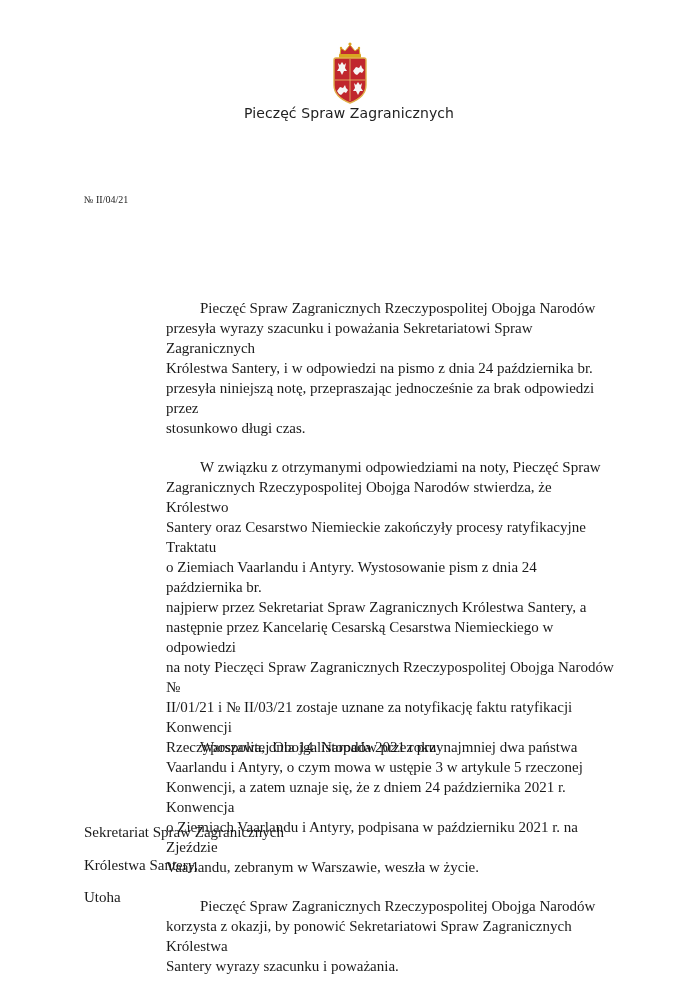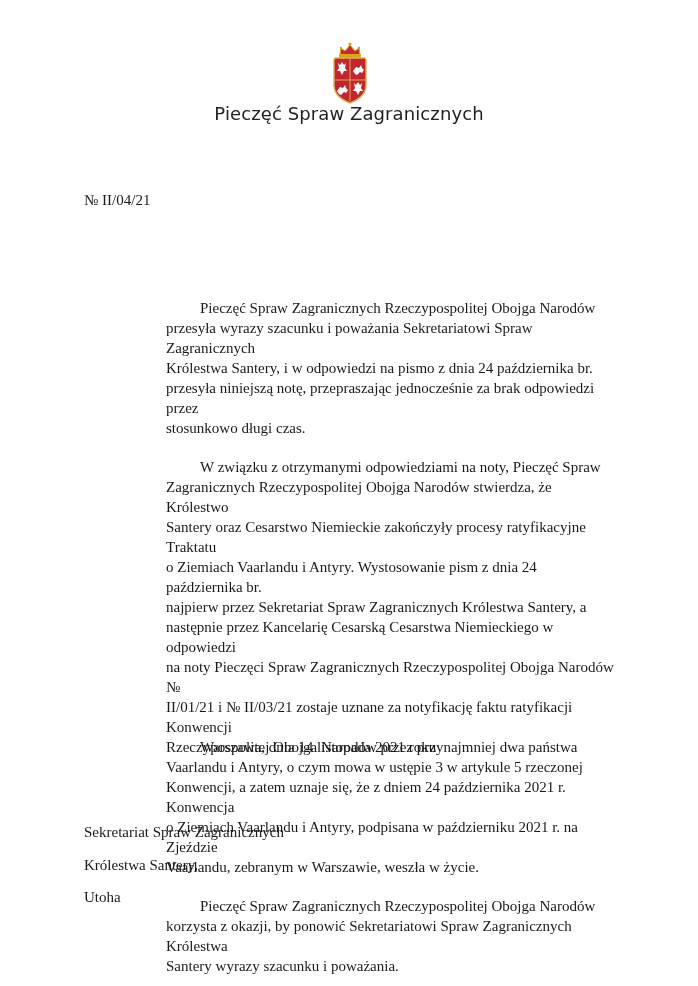--- a/index.html
+++ b/index.html
@@ -22,33 +22,33 @@
       width: 38px;
       height: 64px;
     }
     .header-title {
       position: absolute;
       left: 0;
       width: 698px;
       top: 103px;
       text-align: center;
       font-family: "DejaVu Sans", sans-serif;
-      font-size: 18px;
+      font-size: 14px;
       line-height: 21px;
       color: #222;
       letter-spacing: 0.1px;
     }
     .header-title div {
       white-space: nowrap;
     }
     .ref-number {
       position: absolute;
       left: 84px;
       top: 191px;
-      font-size: 15px;
+      font-size: 10px;
       line-height: 18px;
     }
     .body-text {
       position: absolute;
       left: 166px;
       top: 298px;
       width: 450px;
       font-size: 15px;
       line-height: 20px;
     }

